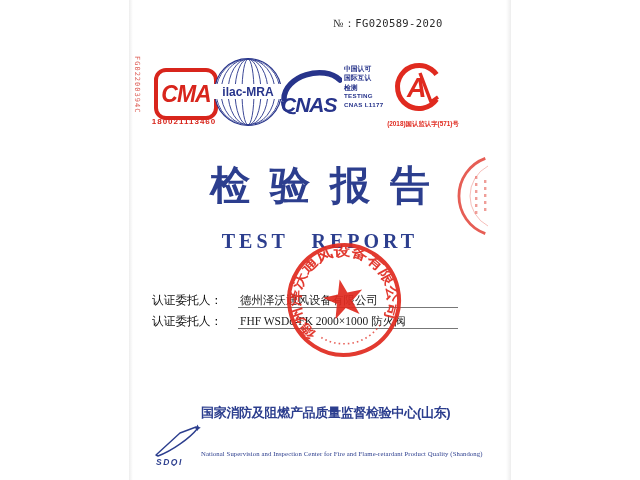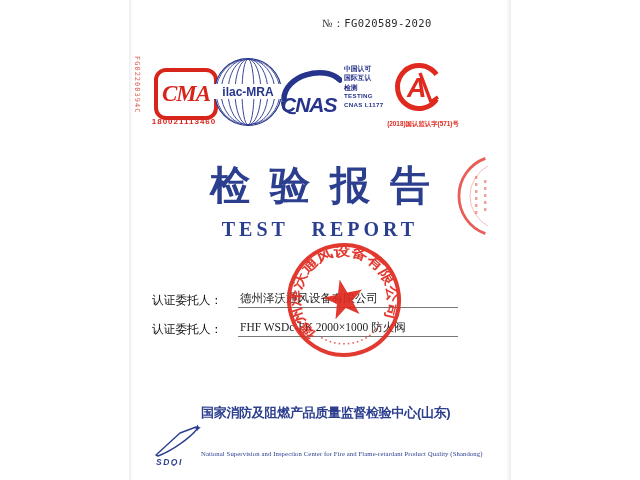--- a/index.html
+++ b/index.html
@@ -5,58 +5,58 @@
   html,body{margin:0;padding:0;}
   body{
     width:640px;height:480px;position:relative;overflow:hidden;
     background:#ffffff;
     font-family:"Liberation Serif", serif;
   }
   .scan-edge{position:absolute;top:0;height:480px;width:6px;background:rgba(0,0,0,0.05);}
   .scan-edge.left{left:129px;width:4px;background:linear-gradient(to right,rgba(0,0,0,0.07),rgba(0,0,0,0));}
   .scan-edge.right{left:506px;width:5px;background:linear-gradient(to left,rgba(0,0,0,0.07),rgba(0,0,0,0));}
 
-  .serial{position:absolute;left:322px;top:16px;font-size:11px;color:#2a2a2a;letter-spacing:.4px;}
+  .serial{position:absolute;left:333px;top:16px;font-size:11px;color:#2a2a2a;letter-spacing:.4px;}
   .serial .num{font-family:"DejaVu Sans Mono", monospace;font-size:10.5px;}
 
   .side-code{
     position:absolute;left:133px;top:56px;height:78px;
     writing-mode:vertical-rl;
     font-family:"DejaVu Sans Mono", monospace;
     font-size:7px;color:#d8453c;letter-spacing:1px;opacity:.85;
   }
 
   
   .cma{position:absolute;left:154px;top:68px;width:56px;height:44px;
     border:4px solid #d8251c;border-radius:12px;display:flex;align-items:center;justify-content:center;}
-  .cma span{font-family:Liberation Serif, serif;font-weight:900;font-style:italic;
+  .cma span{font-family:Liberation Sans, sans-serif;font-weight:900;font-style:italic;
     font-size:23px;color:#d8251c;letter-spacing:-1px;}
   .cma-number{position:absolute;left:146px;top:117px;width:76px;text-align:center;
     font-family:"Liberation Sans", sans-serif;font-weight:700;font-size:8px;color:#d8251c;letter-spacing:1px;}
 
   
   .logo-abs{position:absolute;}
 
   .cnas-lines{position:absolute;left:344px;top:64px;color:#27348b;
     font-family:"Liberation Sans", sans-serif;font-weight:700;font-size:6.8px;line-height:1.38;}
   .cnas-lines .en{font-size:6.2px;letter-spacing:.3px;}
 
   .cal-caption{position:absolute;left:368px;top:120px;width:110px;text-align:center;
     font-family:"Liberation Sans", sans-serif;font-weight:700;font-size:6.4px;color:#e02a1f;}
 
   
   .title-zh{position:absolute;left:133px;top:158px;width:374px;text-align:center;
     font-family:"Liberation Sans", sans-serif;font-weight:900;font-size:40px;color:#2c3e8e;
     letter-spacing:20px;text-indent:20px;}
-  .title-en{position:absolute;left:133px;top:218px;width:374px;text-align:center;
+  .title-en{position:absolute;left:133px;top:230px;width:374px;text-align:center;
     font-weight:700;font-size:20px;color:#2c3e8e;letter-spacing:4px;word-spacing:14px;}
 
   
   .fields{position:absolute;left:152px;top:293px;}
-  .frow{display:flex;align-items:flex-end;margin-bottom:14px;height:15px;}
+  .frow{display:flex;margin-bottom:6px;height:15px;}
   .flabel{font-size:11.7px;color:#111;white-space:pre;width:86px;flex:none;}
   .fvalue{width:216px;flex:none;border-bottom:1px solid #777;
     font-size:11.5px;color:#222;padding:0 2px 1px 2px;white-space:nowrap;overflow:hidden;}
 
   
   .stamp{position:absolute;left:284px;top:240px;width:120px;height:120px;
     transform:rotate(-12deg);opacity:.92;}
   .partial-stamp{position:absolute;left:444px;top:150px;width:70px;height:92px;opacity:.8;}
 
   

